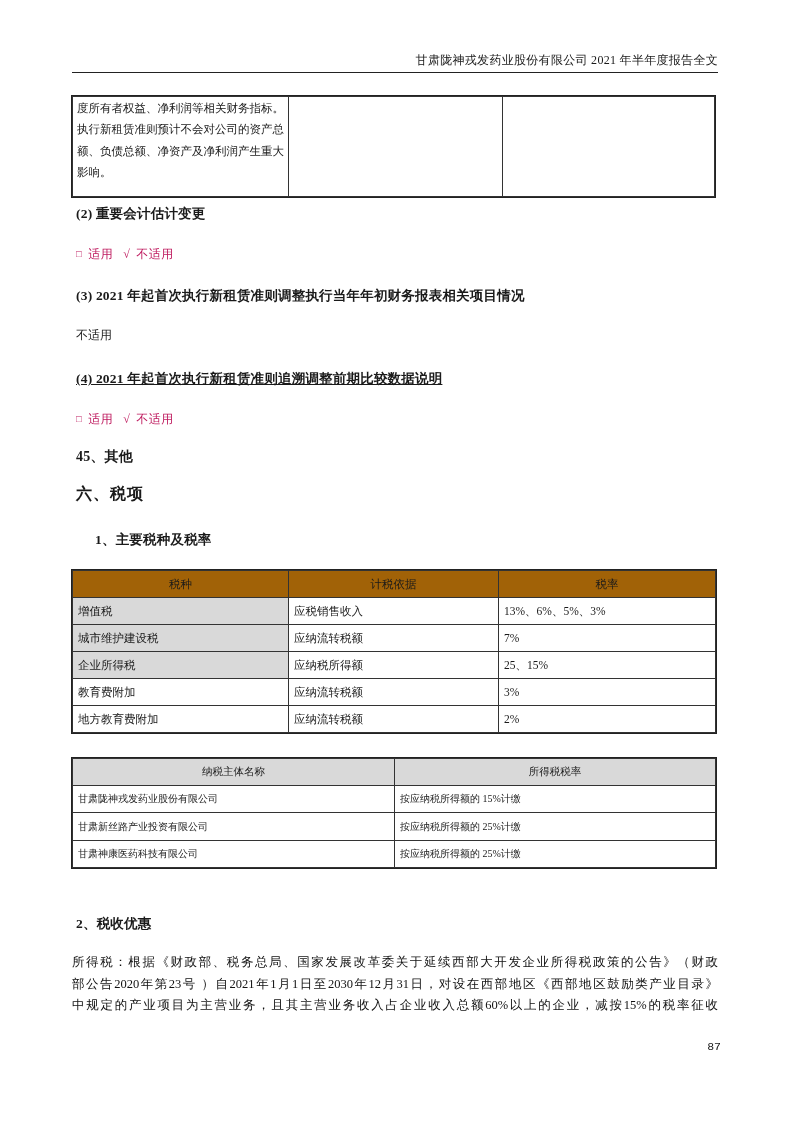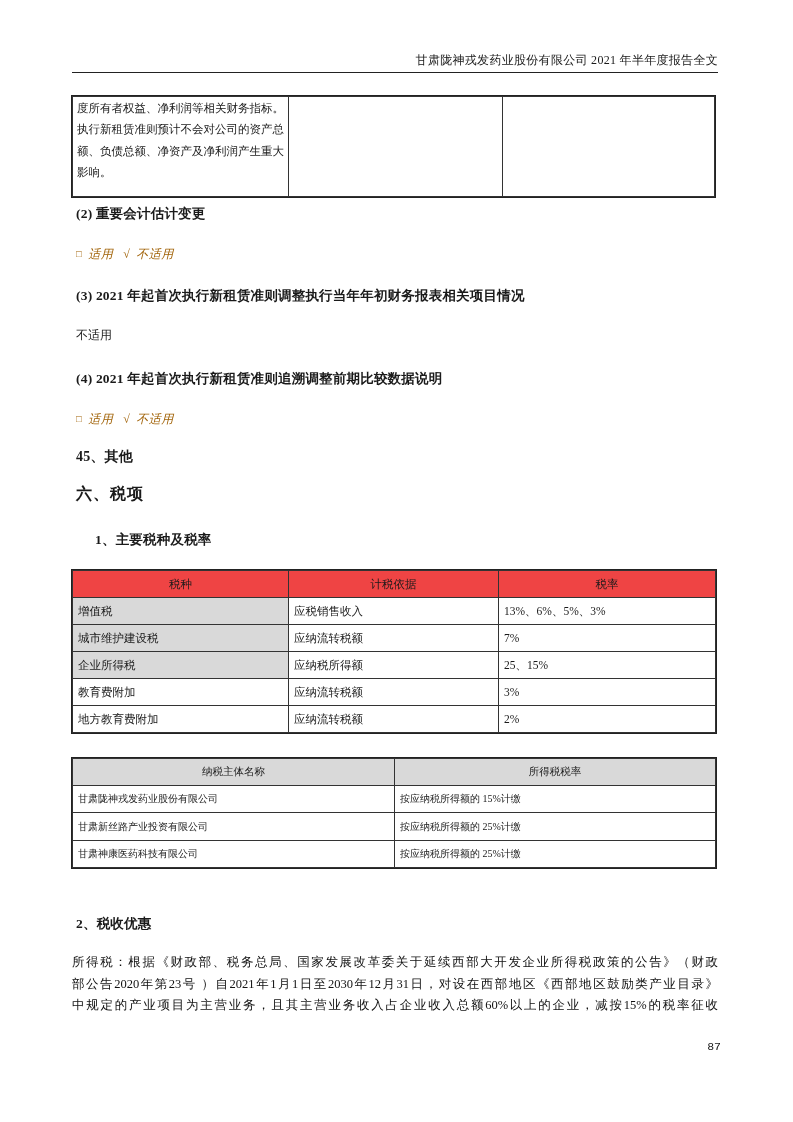--- a/index.html
+++ b/index.html
@@ -53,21 +53,21 @@
     padding: 1px 4px 12px 4px;
     font-size: 11.5px;
     line-height: 21.4px;
     text-align: justify;
   }
 
   
   #tax-table { left: 72px; top: 570px; width: 643px; }
   #tax-table th {
     height: 27px;
-    background: #ef4444;
+    background: #a16207;
     text-align: center;
     font-size: 11.5px;
   }
   #tax-table td {
     height: 27px;
     font-size: 11.5px;
     padding: 0 5px;
     text-align: left;
     vertical-align: middle;
   }
@@ -90,30 +90,30 @@
     vertical-align: middle;
   }
 
   
   .abs { position: absolute; left: 76px; white-space: nowrap; }
   .h-bold { font-weight: bold; font-size: 13.5px; letter-spacing: 0.2px; }
   .h2-item   { top: 205px; }
   .apply-1   { top: 246px; }
   .h3-item   { top: 287px; }
   .na-body   { top: 327px; }
-  .h4-item   { top: 370px; }
+  .h4-item   { top: 370px; text-decoration: underline; }
   .apply-2   { top: 411px; }
   .h45-item  { top: 448px; font-size: 14px; }
   .h6-item   { top: 484px; font-size: 16px; letter-spacing: 1px; }
   .h61-item  { top: 531px; margin-left: 19px; }
   .note-item { top: 736px; font-size: 11px; }
   .h62-item  { top: 915px; }
 
   .plain { font-size: 12px; color: #222; }
-  .apply-line { font-size: 12px; color: #a16207; letter-spacing: 0.5px; font-style: italic; }
+  .apply-line { font-size: 12px; color: #be185d; letter-spacing: 0.5px; }
   .apply-line .box { font-size: 9.5px; display: inline-block; transform: translateY(-1px); margin-right: 6px; }
   .apply-line .chk { margin: 0 6px 0 10px; }
 
   
   .para {
     position: absolute;
     left: 72px; top: 952px;
     width: 646px;
     font-size: 12.5px;
     color: #111;

